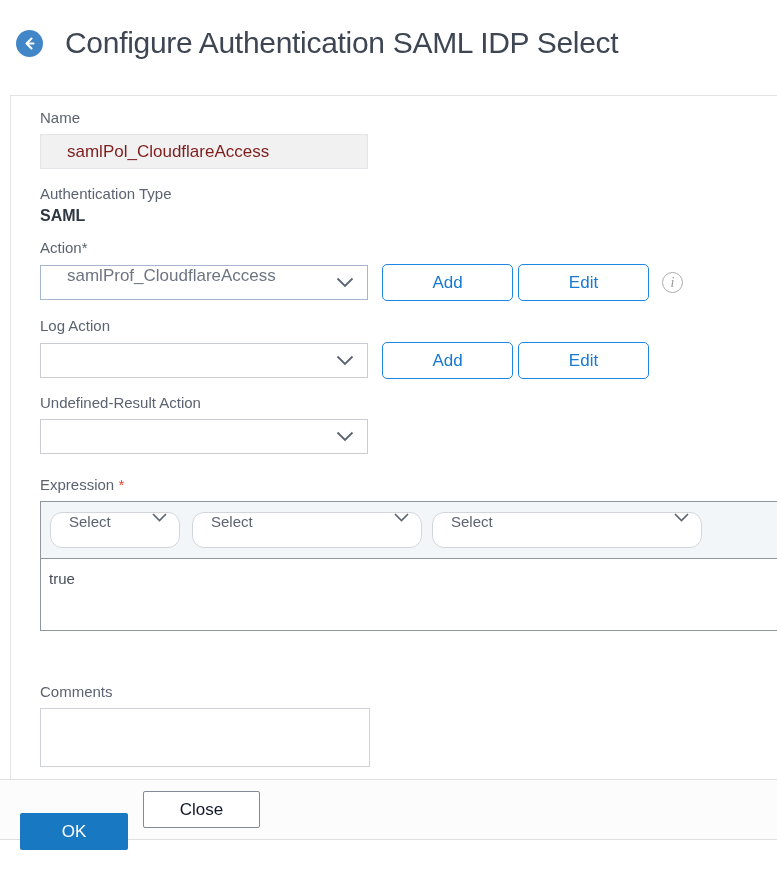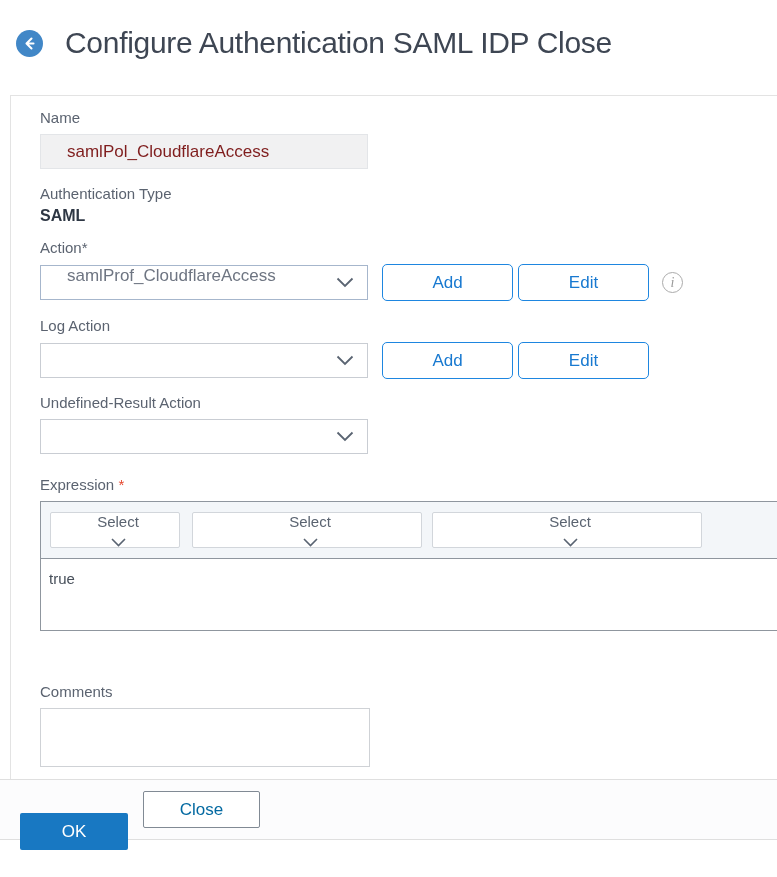--- a/index.html
+++ b/index.html
@@ -40,51 +40,51 @@
     border-radius:50%; color:#9b9b9b; display:flex; align-items:center; justify-content:center;
     font-family:"Liberation Serif", serif; font-size:14px; cursor:pointer; }
 
   .mt16 { margin-top:16px; } .mt15 { margin-top:15px; } .mt14 { margin-top:14px; }
   .mt22 { margin-top:22px; } .mt52 { margin-top:52px; }
 
   
   .expr-box { width:760px; border:1px solid #8f969e; border-right:none; }
   .expr-head { background:#f3f6f9; border-bottom:1px solid #8f969e;
     padding:10px 0 10px 9px; display:flex; align-items:center; }
-  .expr-select { height:36px; background:#fff; border:1px solid #d2d6db; border-radius:2px;
-    color:#5a6370; font-size:15px; display:flex; align-items:center; justify-content:space-between;
-    padding:0 12px 0 18px; cursor:pointer;flex-direction:column; }
+  .expr-select { height:36px; background:#fff; border:1px solid #d2d6db; border-radius:12px;
+    color:#5a6370; font-size:15px; display:flex; align-items:flex-start; justify-content:space-between;
+    padding:0 12px 0 18px; cursor:pointer; }
   .w130 { width:130px; } .w230 { width:230px; margin-left:12px; } .w270 { width:270px; margin-left:10px; }
   .expr-value { height:71px; background:#fff; padding:11px 8px; font-size:15px; color:#474f5a; }
 
   .comments-box { width:330px; height:59px; border:1px solid #cfd2d6; background:#fff;
     resize:none; font-family:"Liberation Sans", sans-serif; font-size:15px; color:#474f5a; padding:6px 8px; }
 
   
   .footer { position:absolute; left:0; top:779px; width:777px; height:61px;
     background:#fcfcfd; border-top:1px solid #dfdfdf; border-bottom:1px solid #dfdfdf;
     display:flex; align-items:center; padding-left:20px; }
   .ok-btn { width:108px; height:37px; background:#1878c2; border:none; color:#fff;
     font-size:17px; border-radius:2px; cursor:pointer; font-family:"Liberation Sans", sans-serif;margin-top:44px; }
   .close-btn { width:117px; height:37px; background:#fff; border:1px solid #818a94;
-    color:#0369a1; font-size:17px; margin-left:15px; border-radius:2px; cursor:pointer;
+    color:#0f172a; font-size:17px; margin-left:15px; border-radius:2px; cursor:pointer;
     font-family:"Liberation Sans", sans-serif; }
 </style>
 </head>
 <body>
 
 <div class="header">
   <div class="back-btn">
     <span style="display:flex;">
       <svg width="15" height="15" viewBox="0 0 15 15">
           <path d="M9.5 2.5 L4.5 7.5 L9.5 12.5 M4.5 7.5 H11.5" fill="none" stroke="#ffffff" stroke-width="2.1" stroke-linecap="round" stroke-linejoin="round"></path>
         </svg>
     </span>
   </div>
-  <div class="page-title">Configure Authentication SAML IDP Close</div>
+  <div class="page-title">Configure Authentication SAML IDP Select</div>
 </div>
 
 <div class="panel">
   <div class="content">
 
     <span class="lbl">Name</span>
     <div class="field name-input">
       <span>samlPol_CloudflareAccess</span>
     </div>
 

